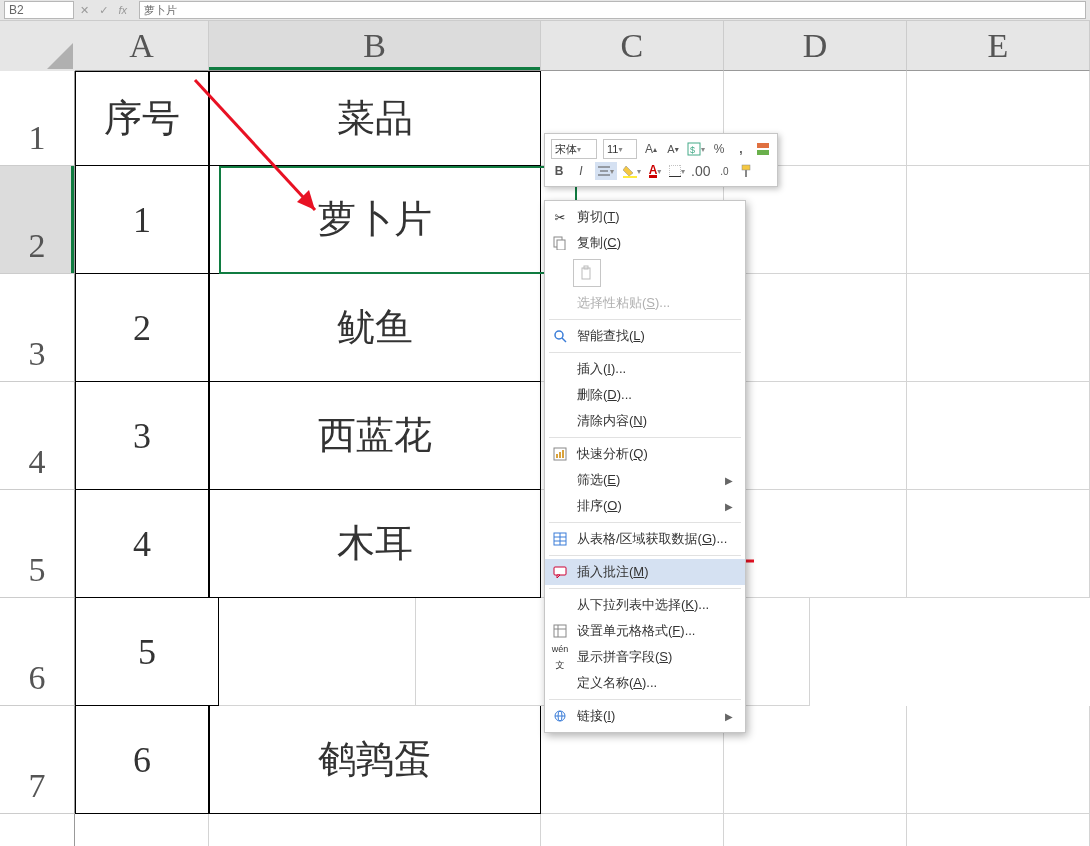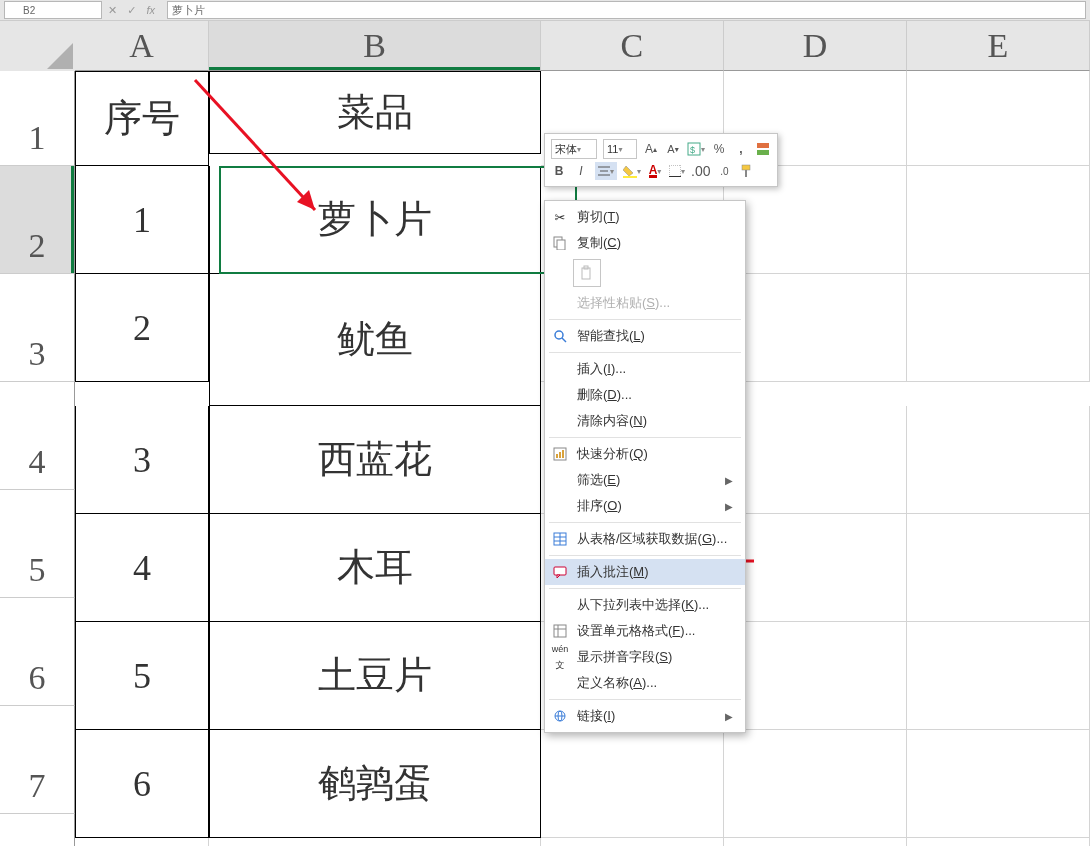--- a/index.html
+++ b/index.html
@@ -6,21 +6,21 @@
   body{width:1090px;height:846px;overflow:hidden;position:relative;background:#fff;}
 
   
   .topstrip{
     height:20px; background:#e6e6e6; border-bottom:1px solid #ccc;
     display:flex; align-items:center; font-size:11px; color:#666;
     padding:0 4px; gap:6px;
   }
   .namebox{
     width:60px;height:16px;background:#fff;border:1px solid #b7b7b7;
-    display:flex;align-items:center;padding:0 18px;font-size:10px;
+    display:flex;align-items:center;padding:0 4px;font-size:12px;
   }
   .fbtns{display:flex;gap:10px;align-items:center;color:#999;font-size:11px;}
   .fbar{flex:1;height:16px;background:#fff;border:1px solid #b7b7b7;margin-left:6px;padding:0 4px;display:flex;align-items:center;font-size:11px;}
 
   
   .sheet{position:absolute;left:0;top:21px;right:0;bottom:0;}
   .corner{
     position:absolute;left:0;top:0;width:75px;height:50px;
     background:#e6e6e6;border-right:1px solid #999;border-bottom:1px solid #999;
   }
@@ -159,21 +159,21 @@
     <div class="rowhdr" style="height:108px">7</div>
     <div class="rowhdr" style="height:50px"></div>
   </div>
 
   <div class="cells">
 
     <div class="cellrow">
       <div class="cell bordAll txtH" style="width:144px;height:95px">
           <span>序号</span>
         </div>
-      <div class="cell bordAll txtH" style="width:358px;height:83px">
+      <div class="cell bordAll txtH" style="width:358px;height:95px">
           <span>菜品</span>
         </div>
       <div class="cell" style="width:197px;height:95px"></div>
       <div class="cell" style="width:197px;height:95px"></div>
       <div class="cell" style="width:197px;height:95px"></div>
     </div>
 
     <div class="cellrow">
       <div class="cell bordNoTop txtN" style="width:144px;height:108px">
           <span>1</span>
@@ -183,21 +183,21 @@
         </div>
       <div class="cell" style="width:197px;height:108px"></div>
       <div class="cell" style="width:197px;height:108px"></div>
       <div class="cell" style="width:197px;height:108px"></div>
     </div>
 
     <div class="cellrow">
       <div class="cell bordNoTop txtN" style="width:144px;height:108px">
           <span>2</span>
         </div>
-      <div class="cell bordNoTop txtD" style="width:358px;height:132px">
+      <div class="cell bordNoTop txtD" style="width:358px;height:108px">
           <span>鱿鱼</span>
         </div>
       <div class="cell" style="width:197px;height:108px"></div>
       <div class="cell" style="width:197px;height:108px"></div>
       <div class="cell" style="width:197px;height:108px"></div>
     </div>
 
     <div class="cellrow">
       <div class="cell bordNoTop txtN" style="width:144px;height:108px">
           <span>3</span>
@@ -218,23 +218,20 @@
           <span>木耳</span>
         </div>
       <div class="cell" style="width:197px;height:108px"></div>
       <div class="cell" style="width:197px;height:108px"></div>
       <div class="cell" style="width:197px;height:108px"></div>
     </div>
 
     <div class="cellrow">
       <div class="cell bordNoTop txtN" style="width:144px;height:108px">
           <span>5</span>
-        </div>
-      <div class="cell bordNoTop txtD" style="width:358px;height:108px">
-          <span>土豆片</span>
         </div>
       <div class="cell" style="width:197px;height:108px"></div>
       <div class="cell" style="width:197px;height:108px"></div>
       <div class="cell" style="width:197px;height:108px"></div>
     </div>
 
     <div class="cellrow">
       <div class="cell bordNoTop txtN" style="width:144px;height:108px">
           <span>6</span>
         </div>

